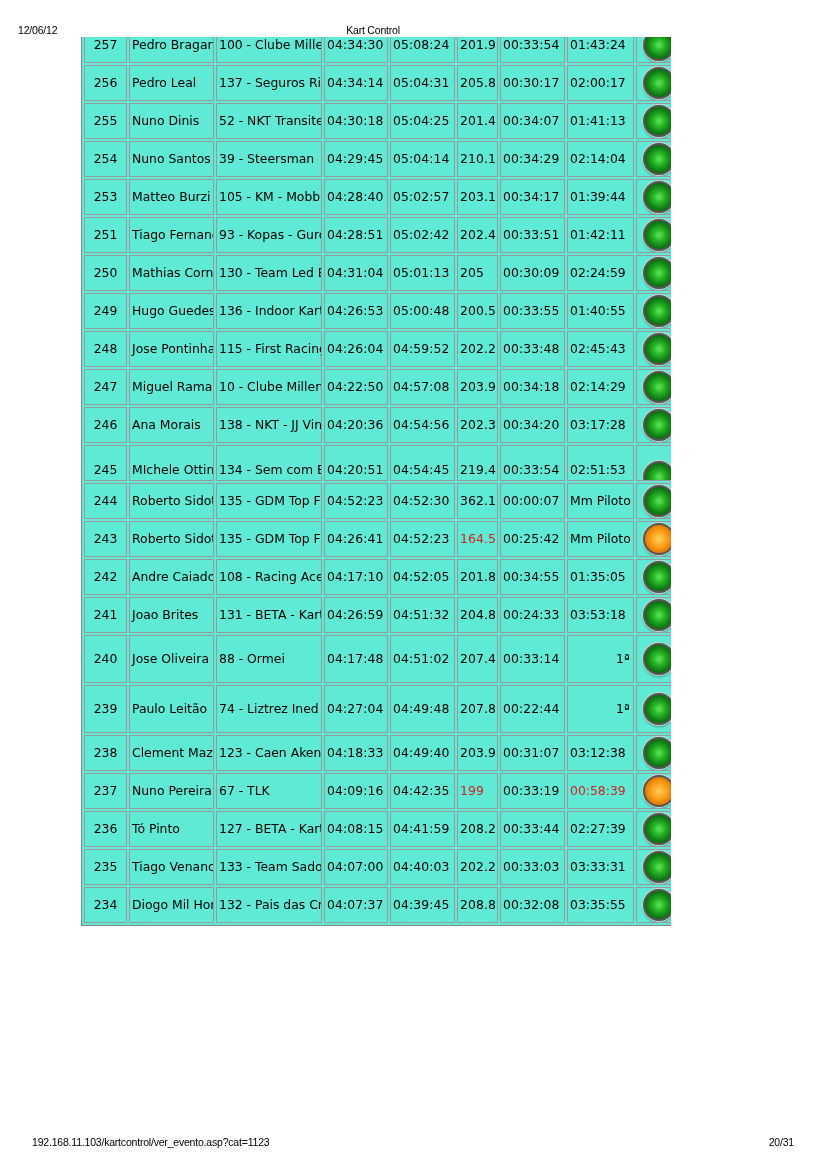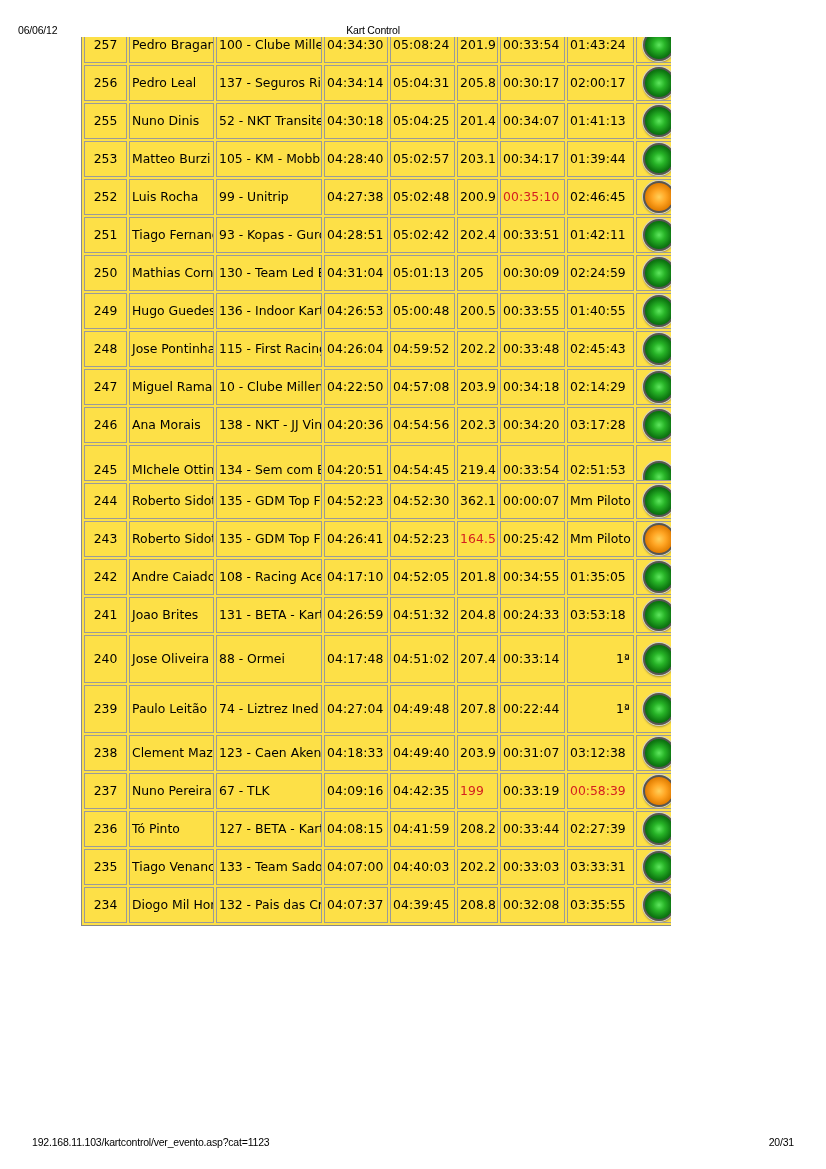--- a/index.html
+++ b/index.html
@@ -20,21 +20,21 @@
   .clip {
     position: absolute; left: 81px; top: 37px; width: 590px; height: 1091px;
     overflow: hidden;
   }
   table.results {
     position: absolute; left: 0; top: -13px;
     border-collapse: separate; border-spacing: 2px;
     border: 1px solid #888;
     width: 590px; table-layout: fixed;
     font-size: 12.4px; color: #000;
-    background: #fde047;
+    background: #5eead4;
   }
   table.results td {
     border: 1px solid #9a9a9a;
     padding: 1px 2px;
     line-height: 17.6px;
     vertical-align: middle;
     overflow: hidden;
     white-space: nowrap;
   }
   td.c-num { text-align: center; }
@@ -57,21 +57,21 @@
   .light.orange {
     background: radial-gradient(circle at 50% 50%, #ffd05a 0%, #ffa523 35%, #e07c00 70%, #9a5200 100%);
   }
   tr.row-cut td { vertical-align: bottom; }
   tr.row-cut td.c-light { vertical-align: bottom; height: 36px; }
   tr.row-cut .light { margin-bottom: -14px; }
 </style>
 </head>
 <body>
 
-<div class="hdr hdr-date">06/06/12</div>
+<div class="hdr hdr-date">12/06/12</div>
 <div class="hdr hdr-title">Kart Control</div>
 
 <div class="clip">
   <table class="results">
     <colgroup>
       <col style="width:43px">
         <col style="width:85px">
         <col style="width:106px">
       <col style="width:64px">
         <col style="width:65px">
@@ -108,40 +108,40 @@
     <td class="c-name">Nuno Dinis</td>
     <td class="c-team">52 - NKT Transitex</td>
     <td class="c-time">04:30:18</td>
     <td class="c-time">05:04:25</td>
     <td class="c-spd">201.4</td>
     <td class="c-gap">00:34:07</td>
     <td class="c-best">01:41:13</td>
     <td class="c-light"><span class="light green"></span></td>
   </tr>
         <tr>
+    <td class="c-num">254</td>
+    <td class="c-name">Nuno Santos</td>
+    <td class="c-team">39 - Steersman</td>
+    <td class="c-time">04:29:45</td>
+    <td class="c-time">05:04:14</td>
+    <td class="c-spd">210.1</td>
+    <td class="c-gap">00:34:29</td>
+    <td class="c-best">02:14:04</td>
+    <td class="c-light"><span class="light green"></span></td>
+  </tr>
+        <tr>
     <td class="c-num">253</td>
     <td class="c-name">Matteo Burzi</td>
     <td class="c-team">105 - KM - Mobbbasta</td>
     <td class="c-time">04:28:40</td>
     <td class="c-time">05:02:57</td>
     <td class="c-spd">203.1</td>
     <td class="c-gap">00:34:17</td>
     <td class="c-best">01:39:44</td>
     <td class="c-light"><span class="light green"></span></td>
-  </tr>
-        <tr>
-    <td class="c-num">252</td>
-    <td class="c-name">Luis Rocha</td>
-    <td class="c-team">99 - Unitrip</td>
-    <td class="c-time">04:27:38</td>
-    <td class="c-time">05:02:48</td>
-    <td class="c-spd">200.9</td>
-    <td class="c-gap red">00:35:10</td>
-    <td class="c-best">02:46:45</td>
-    <td class="c-light"><span class="light orange"></span></td>
   </tr>
         <tr>
     <td class="c-num">251</td>
     <td class="c-name">Tiago Fernandes</td>
     <td class="c-team">93 - Kopas - Gurosan</td>
     <td class="c-time">04:28:51</td>
     <td class="c-time">05:02:42</td>
     <td class="c-spd">202.4</td>
     <td class="c-gap">00:33:51</td>
     <td class="c-best">01:42:11</td>

